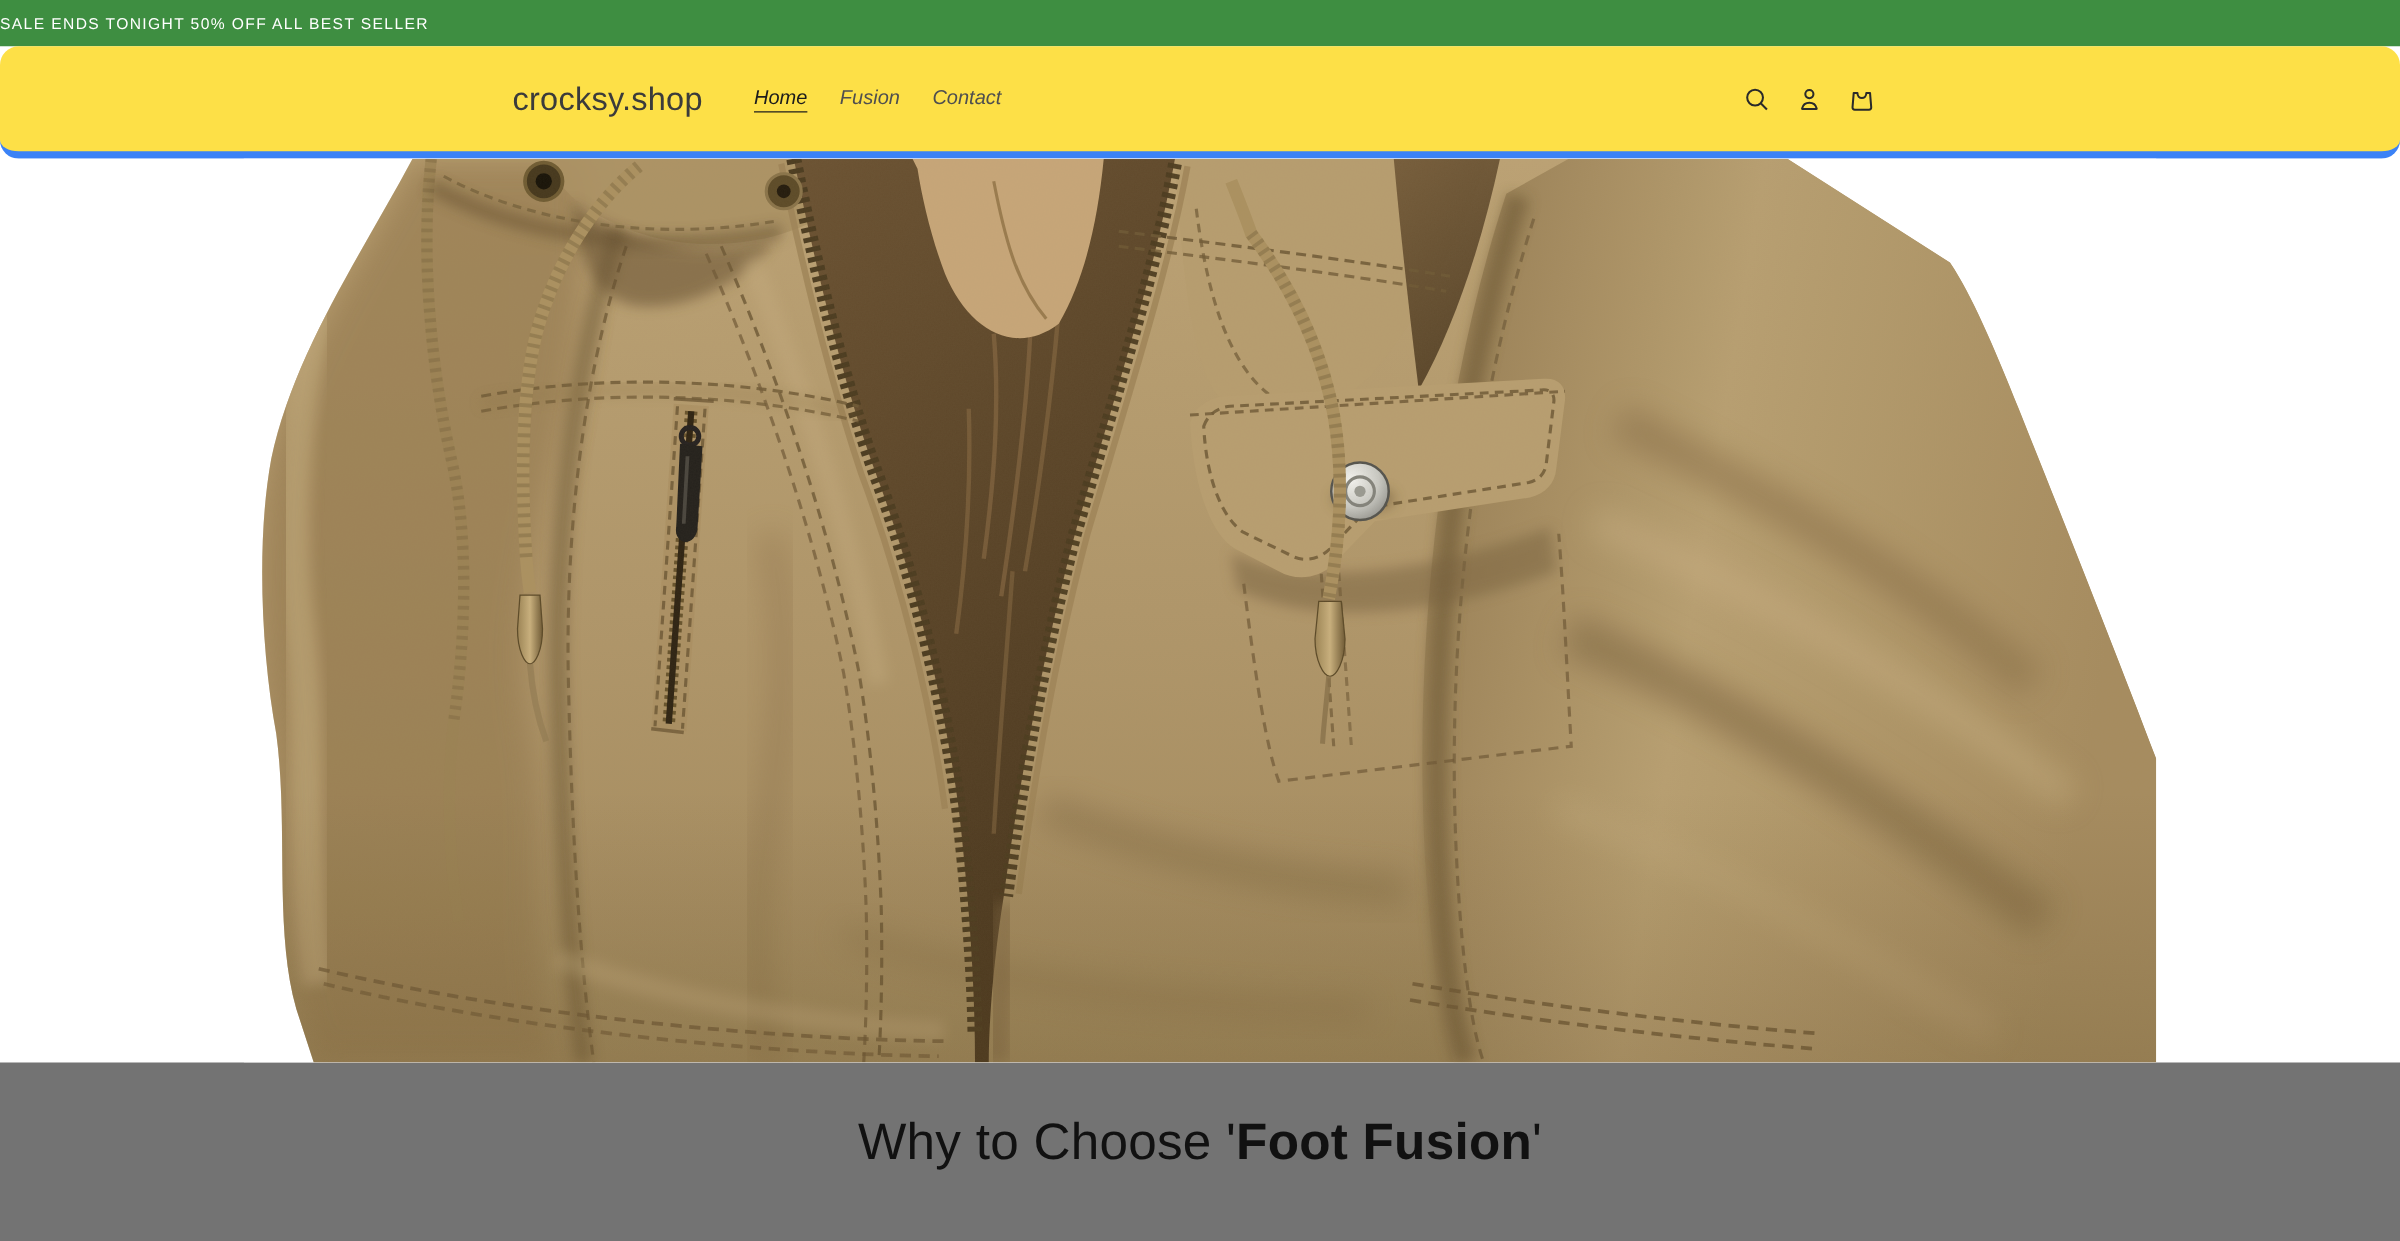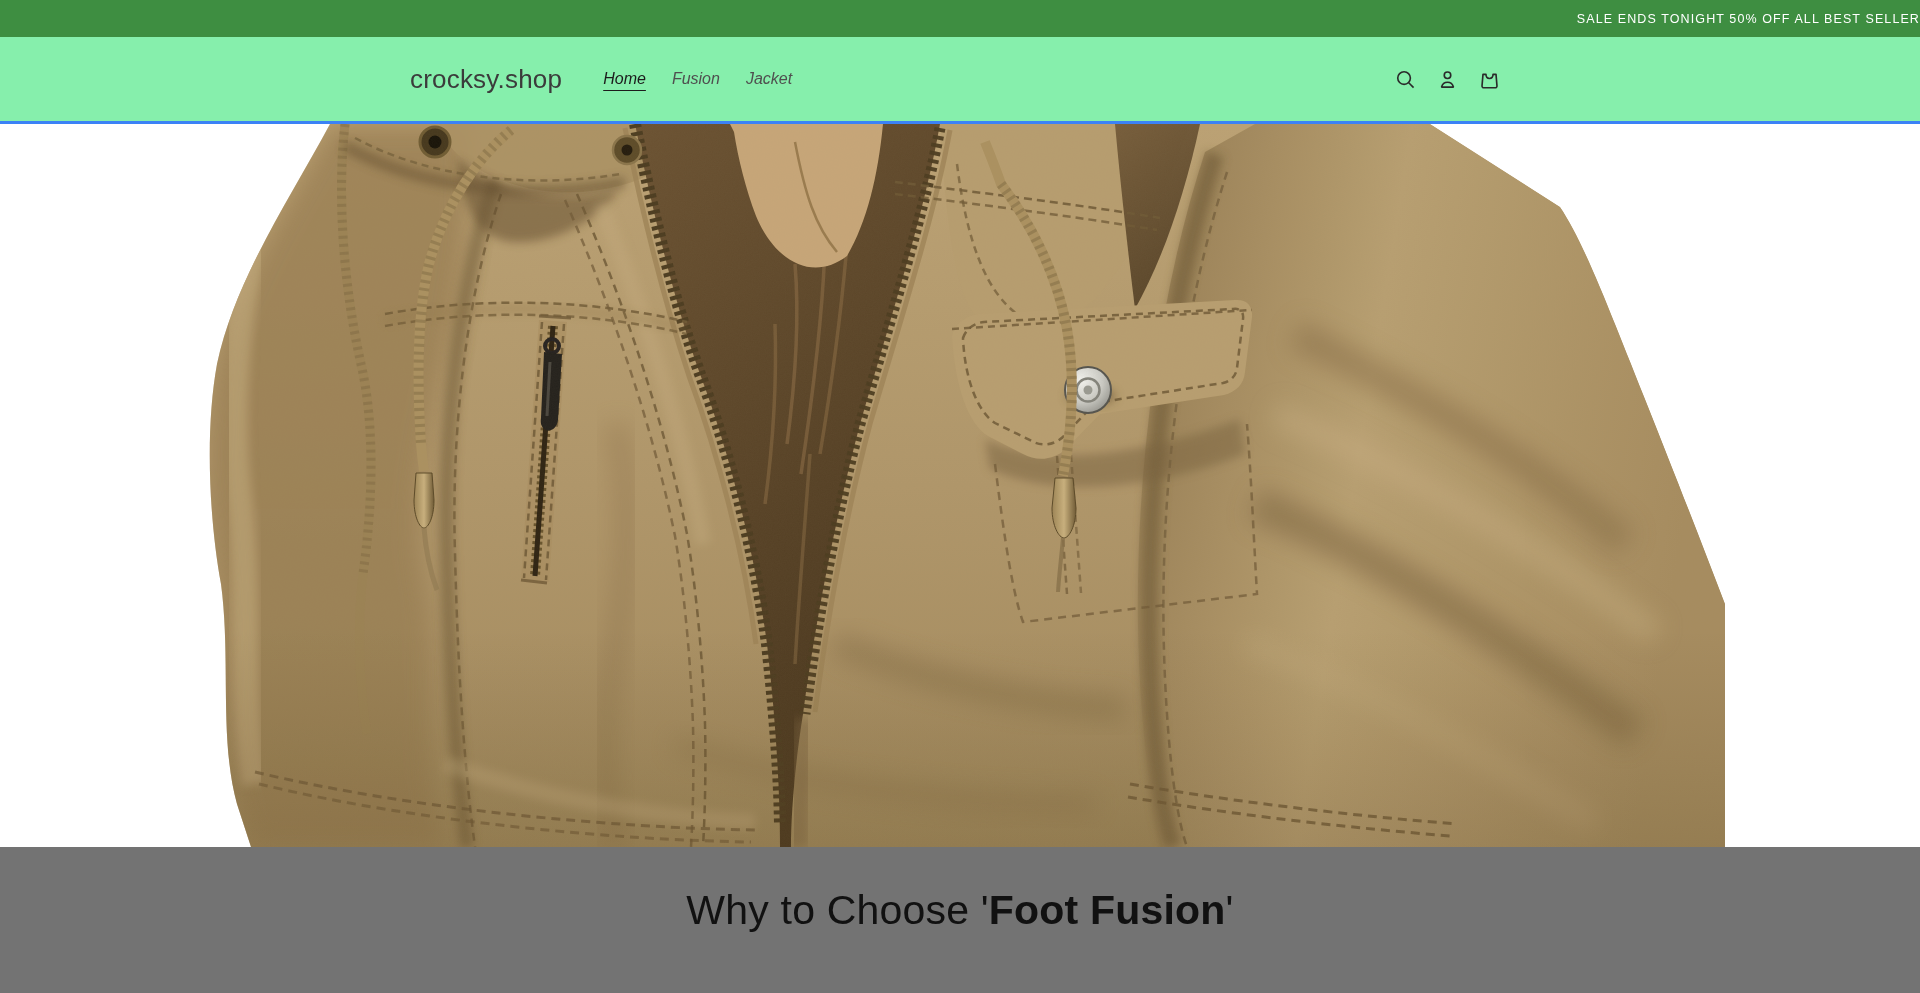--- a/index.html
+++ b/index.html
@@ -9,34 +9,35 @@
     color: #1c1c1c;
     min-height: 993px;
   }
 
   
   .announcement {
     height: 37px;
     background: #3e8e41;
     display: flex;
     align-items: center;
-    justify-content: flex-end;
+    justify-content: flex-start;
   }
   .announcement span {
     color: #ffffff;
     font-size: 12.5px;
     letter-spacing: 1.1px;
     font-weight: 400;
     text-transform: uppercase;
   }
 
   
   .site-header {
-    background: #86efac;
-    border-bottom: 3px solid #3b82f6;
+    background: #fde047;
+    border-bottom: 6px solid #3b82f6;
+    border-radius: 15px;
   }
   .header-inner {
     max-width: 1100px;
     margin: 0 auto;
     height: 84px;
     display: flex;
     align-items: center;
   }
   .logo {
     font-size: 26px;
@@ -95,21 +96,21 @@
   <span>SALE ENDS TONIGHT 50% OFF ALL BEST SELLER</span>
 </div>
 
 <header class="site-header">
   <div class="header-inner">
     <a class="logo">crocksy.shop</a>
 
     <nav class="main-nav">
       <a class="nav-link active">Home</a>
       <a class="nav-link">Fusion</a>
-      <a class="nav-link">Jacket</a>
+      <a class="nav-link">Contact</a>
     </nav>
 
     <div class="header-icons">
       <button class="icon-btn" aria-label="Search">
         <svg width="23" height="23" viewBox="0 0 24 24" fill="none" stroke="#2a2a2a" stroke-width="1.7">
           <circle cx="10.5" cy="10.5" r="6.6"></circle>
           <line x1="15.4" y1="15.4" x2="20.4" y2="20.4"></line>
         </svg>
       </button>
       <button class="icon-btn" aria-label="Log in">

